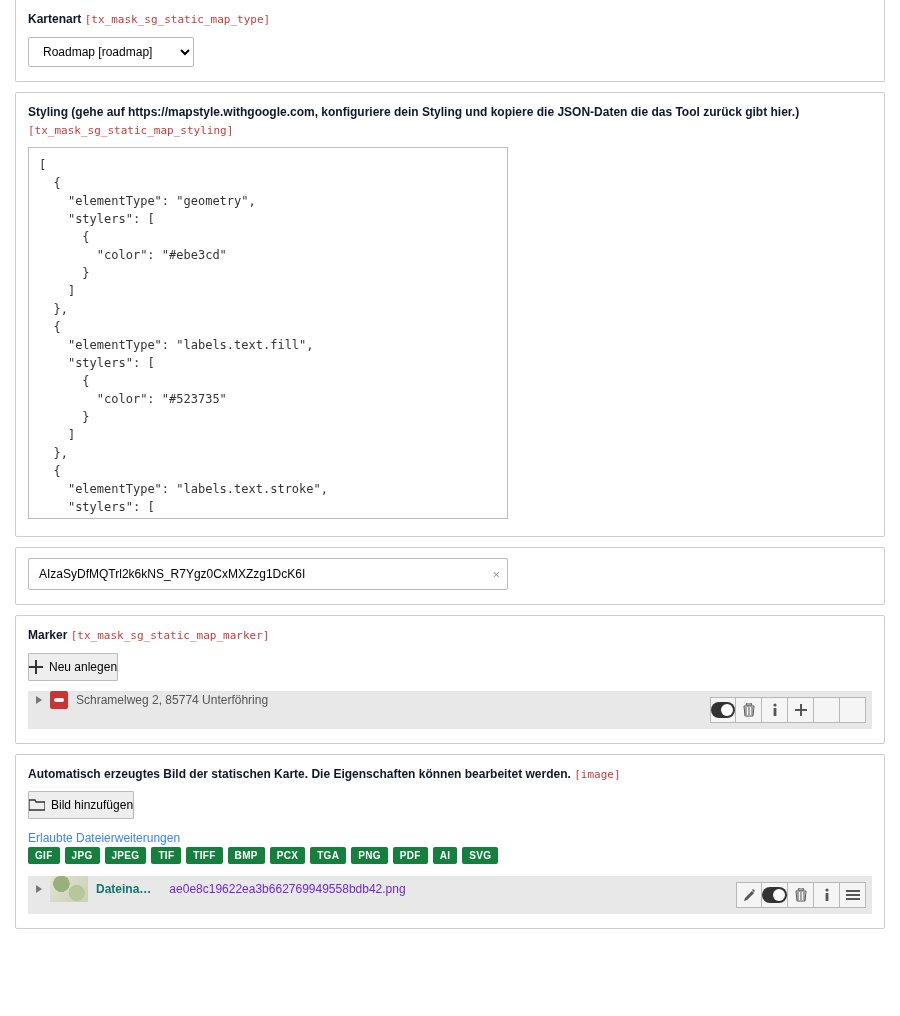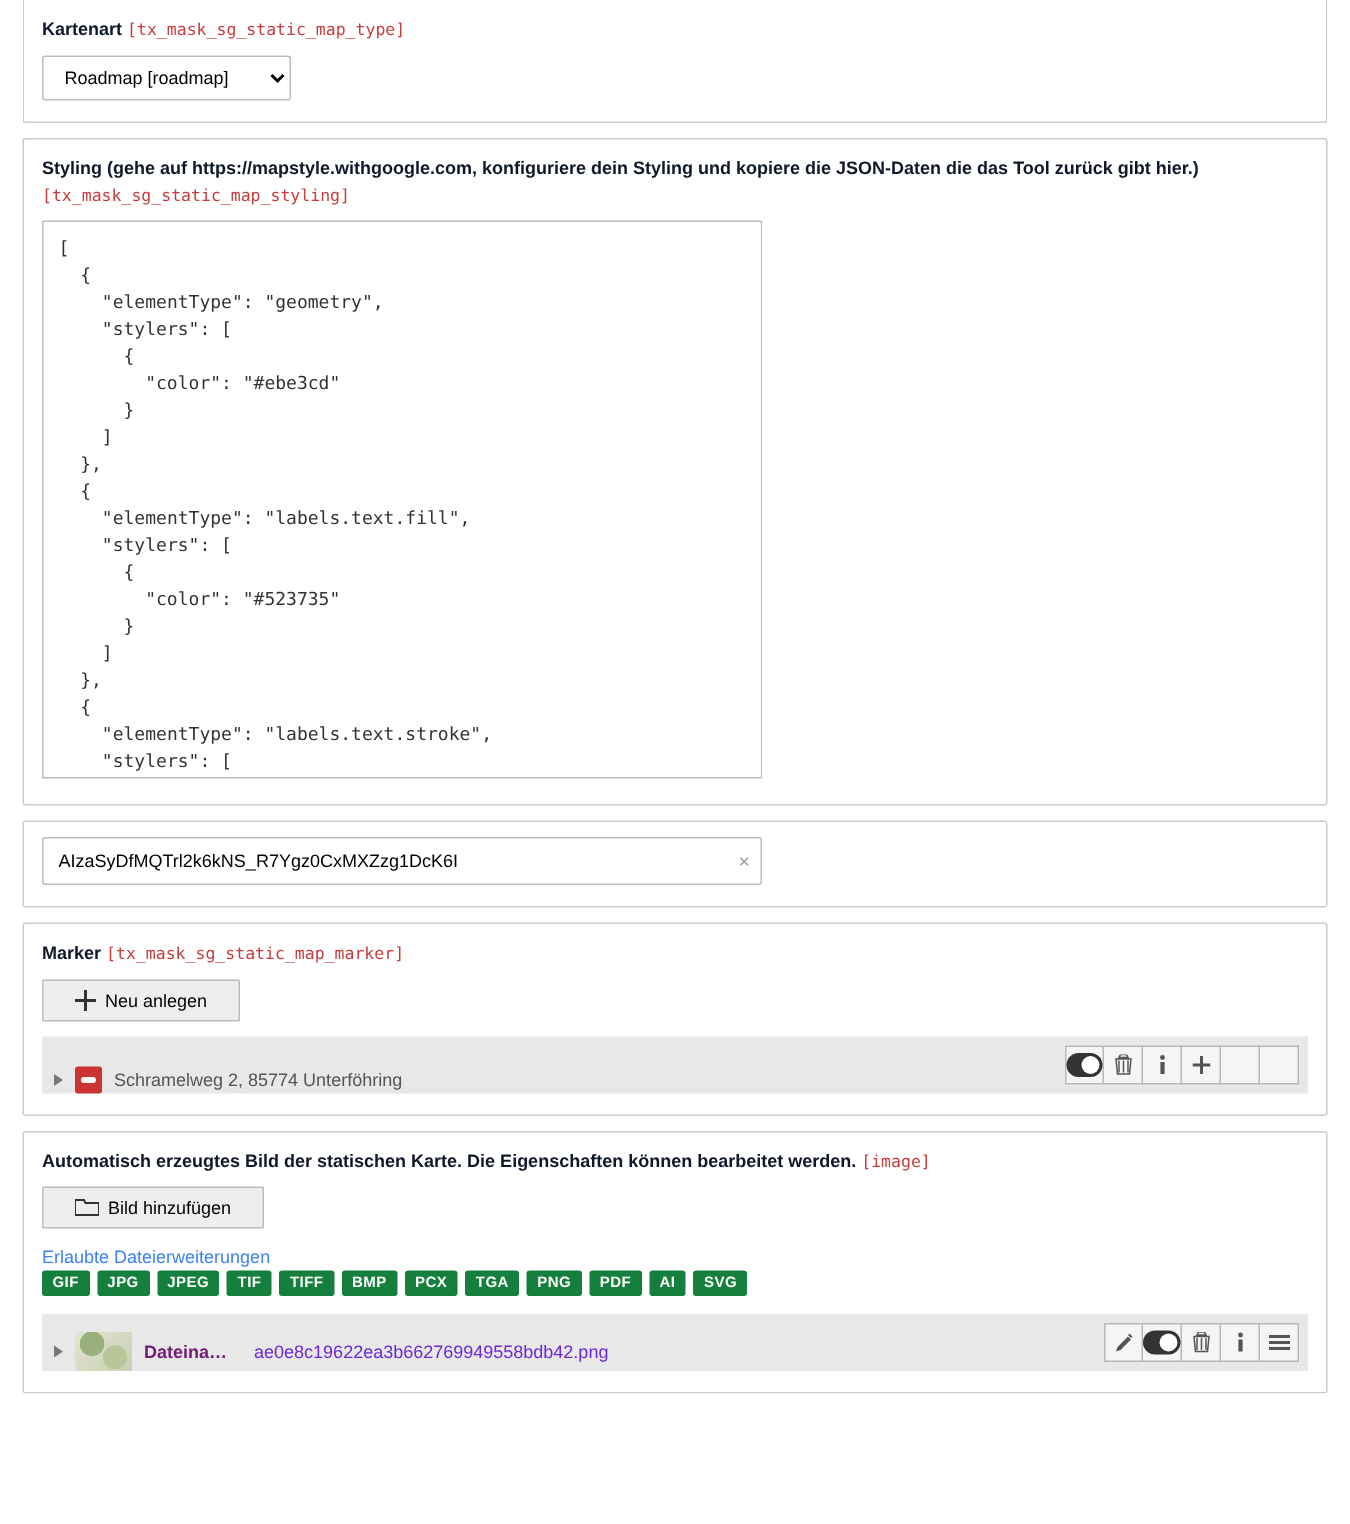--- a/index.html
+++ b/index.html
@@ -53,35 +53,35 @@
     border-radius: 2px;
   }
   .clear-x {
     position: absolute; right: 8px; top: 50%; transform: translateY(-50%);
     color: #999; cursor: pointer; font-size: 13px;
   }
 
   .btn-outline {
     display: inline-flex; align-items: center;
     border: 1px solid #bbb; background: #eee;
-    padding: 6px 21px; font-size: 12px; cursor: pointer;
+    padding: 6px 0; font-size: 12px; cursor: pointer;
     border-radius: 1px;
   }
   .btn-outline svg { margin-right: 6px; }
 
   .rec-row {
-    display: flex; align-items: flex-end;
+    display: flex; align-items: flex-start;
     background: #e8e8e8;
     margin-top: 10px;
     height: 38px;
     padding: 0 0 0 8px;
   }
   .rec-left { display: flex; align-items: center; gap: 8px; flex: 1; min-width: 0; }
   .rec-title { color: #555; font-size: 12px; white-space: nowrap; overflow: hidden; text-overflow: ellipsis; }
-  .rec-title-b { font-weight: bold; color: #701a75; }
+  .rec-title-b { font-weight: bold; color: #0f766e; }
   .rec-subtitle { color: #6d28d9; }
   .caret {
     width: 0; height: 0;
     border-top: 4px solid transparent;
     border-bottom: 4px solid transparent;
     border-left: 6px solid #777;
     display: inline-block;
   }
   .mimetype {
     width: 18px; height: 18px; background: #cc3333; border-radius: 2px;

